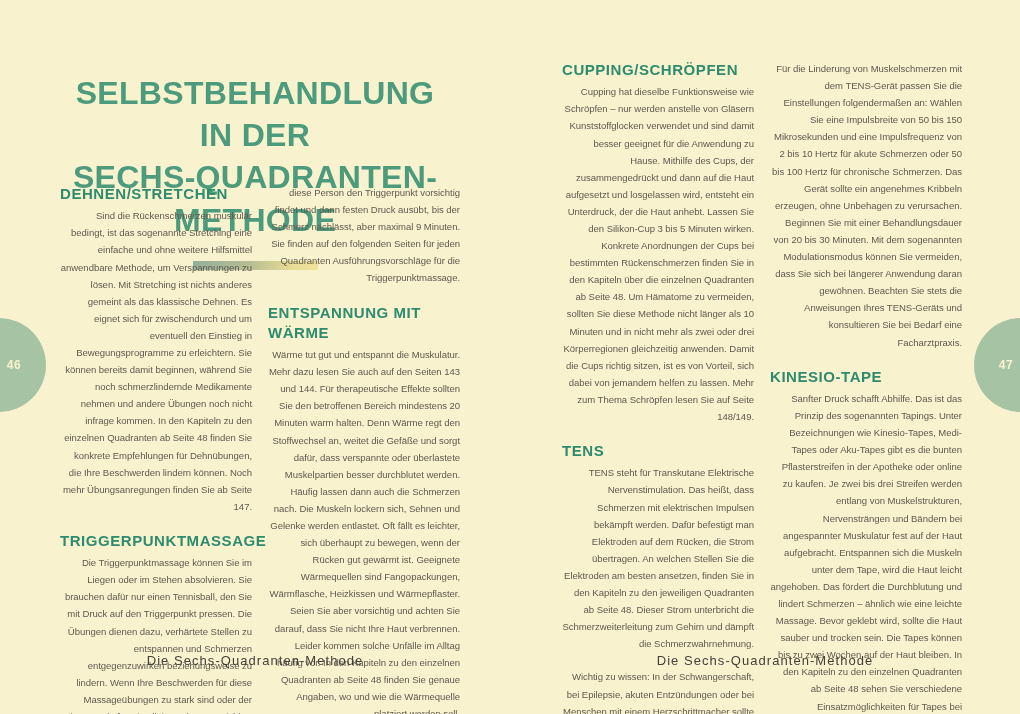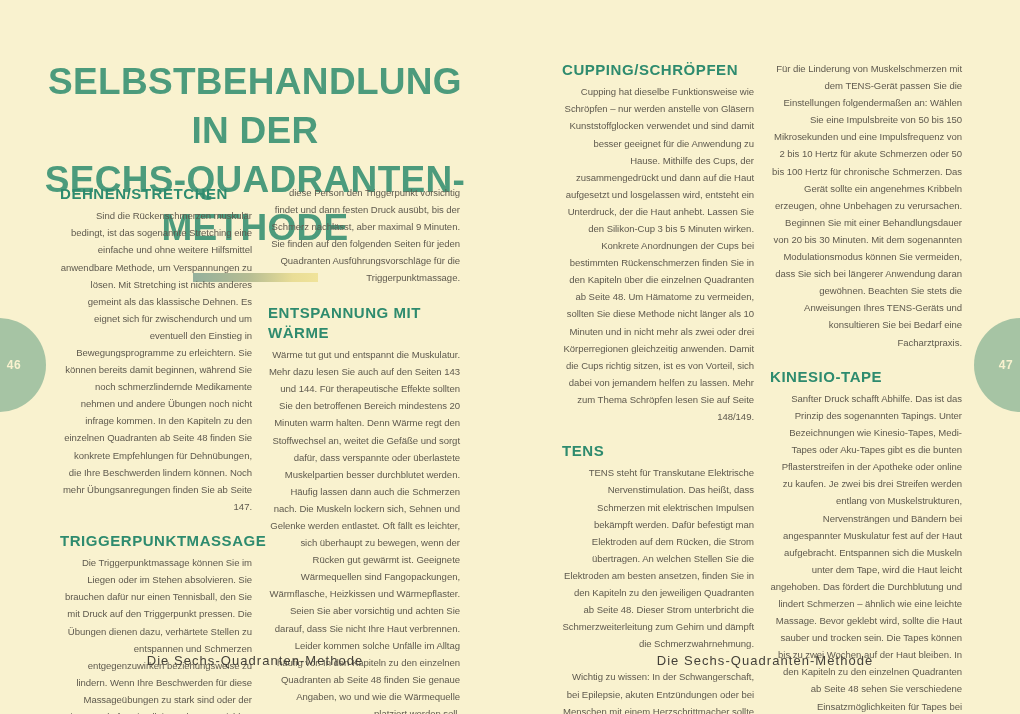--- a/index.html
+++ b/index.html
@@ -57,23 +57,23 @@
 
   
   .title-block {
     position: absolute;
     top: 58px;
     left: 44px;
     width: 422px;
     text-align: center;
   }
   .title-block h1 {
-    margin: 0;
+    margin: 14px;
     color: #4c9b7c;
-    font-size: 37px;
+    font-size: 32px;
     font-weight: 700;
     line-height: 1.32;
     letter-spacing: 0.3px;
     text-transform: uppercase;
     font-family: "Liberation Sans", sans-serif;
   }
   .title-rule {
     width: 125px;
     height: 9px;
     margin: 20px auto 0 auto;

